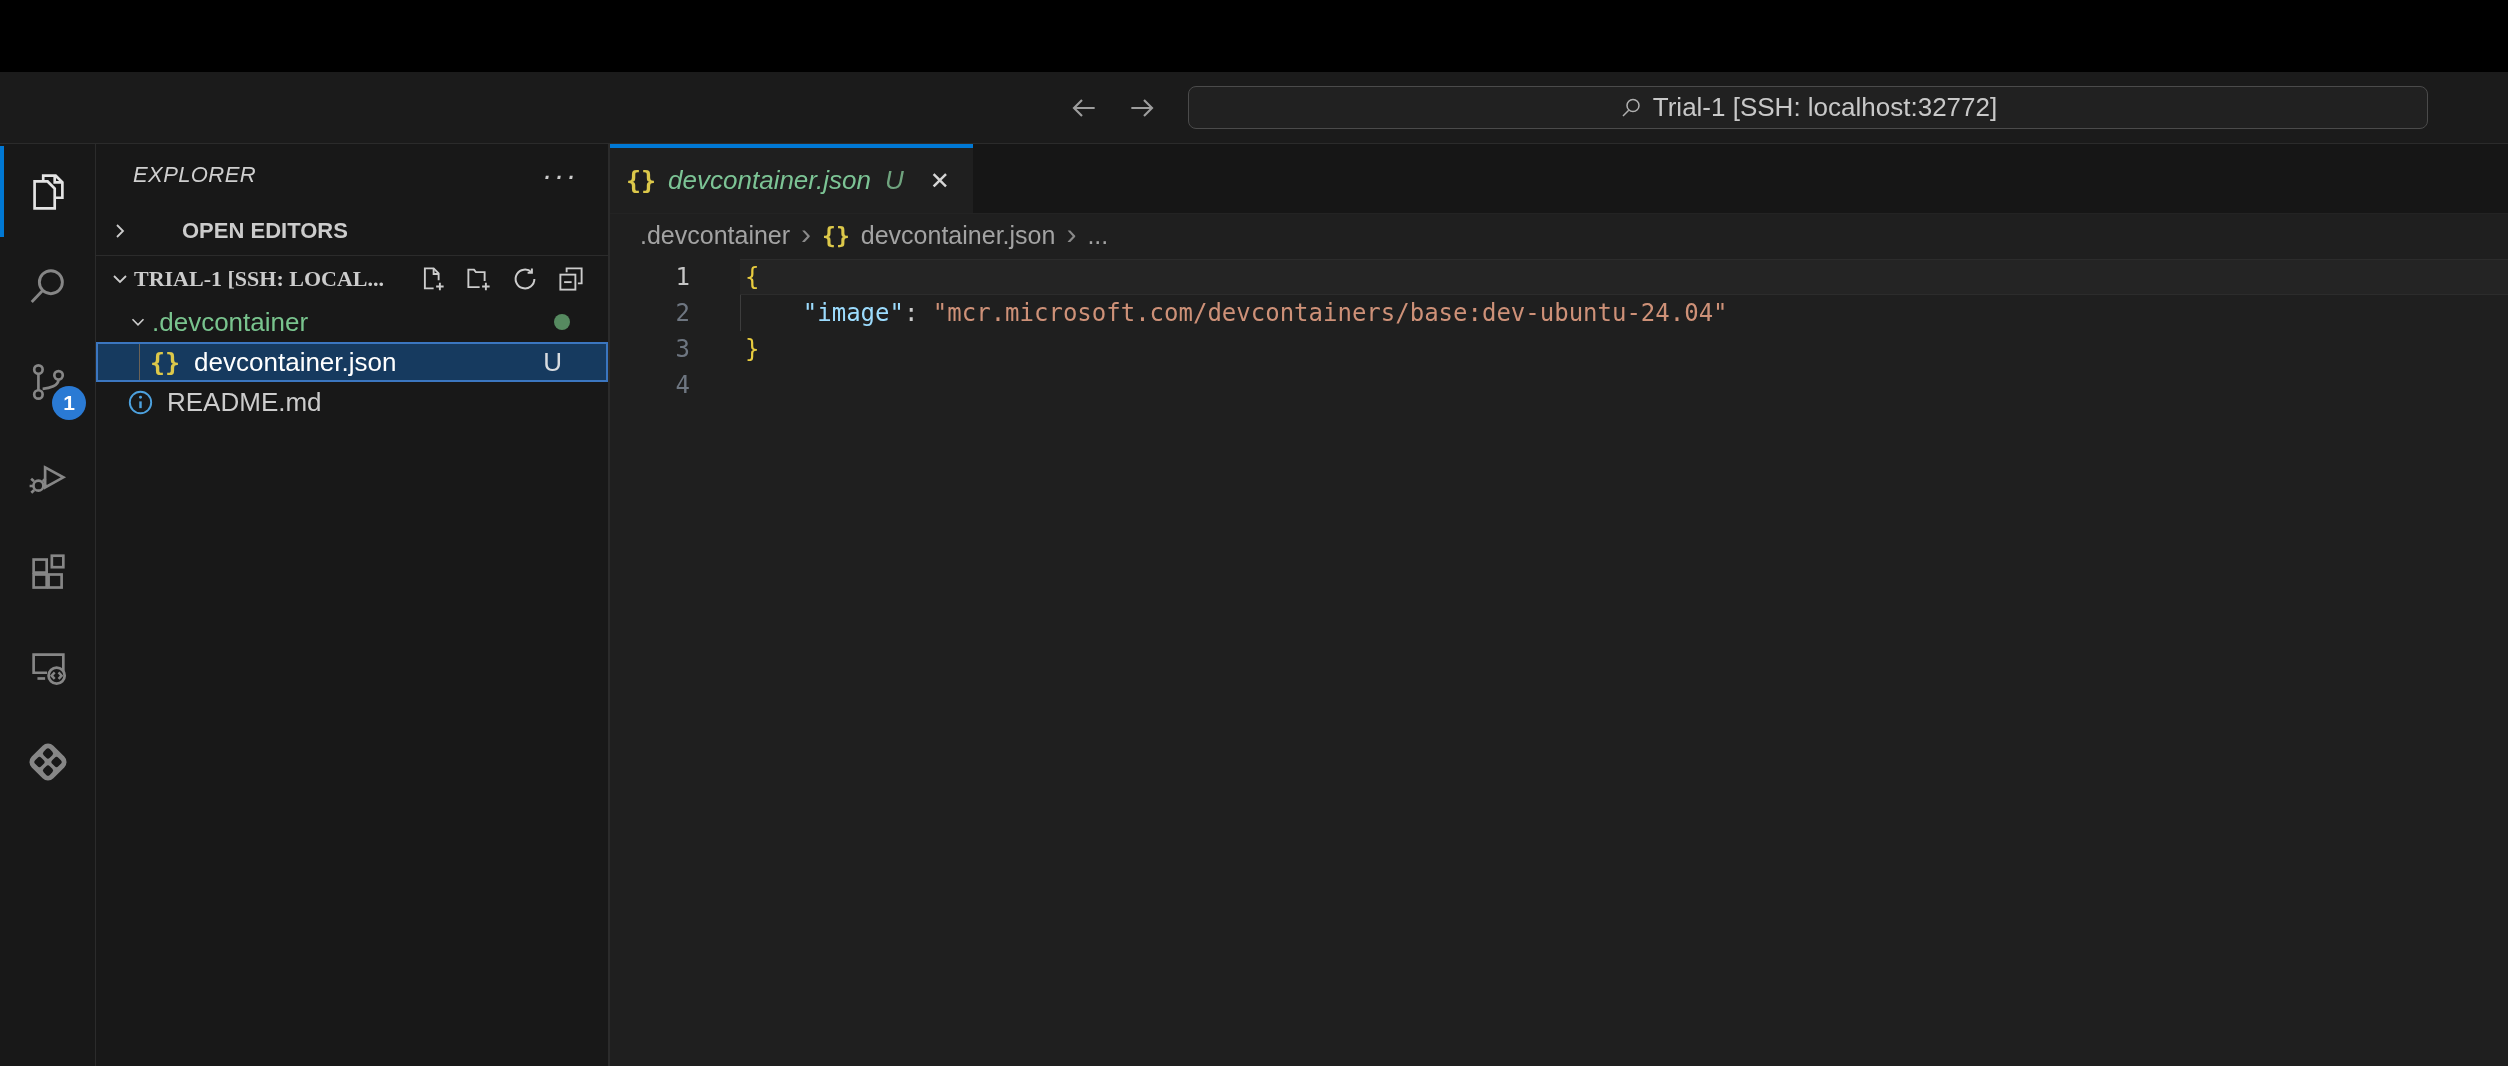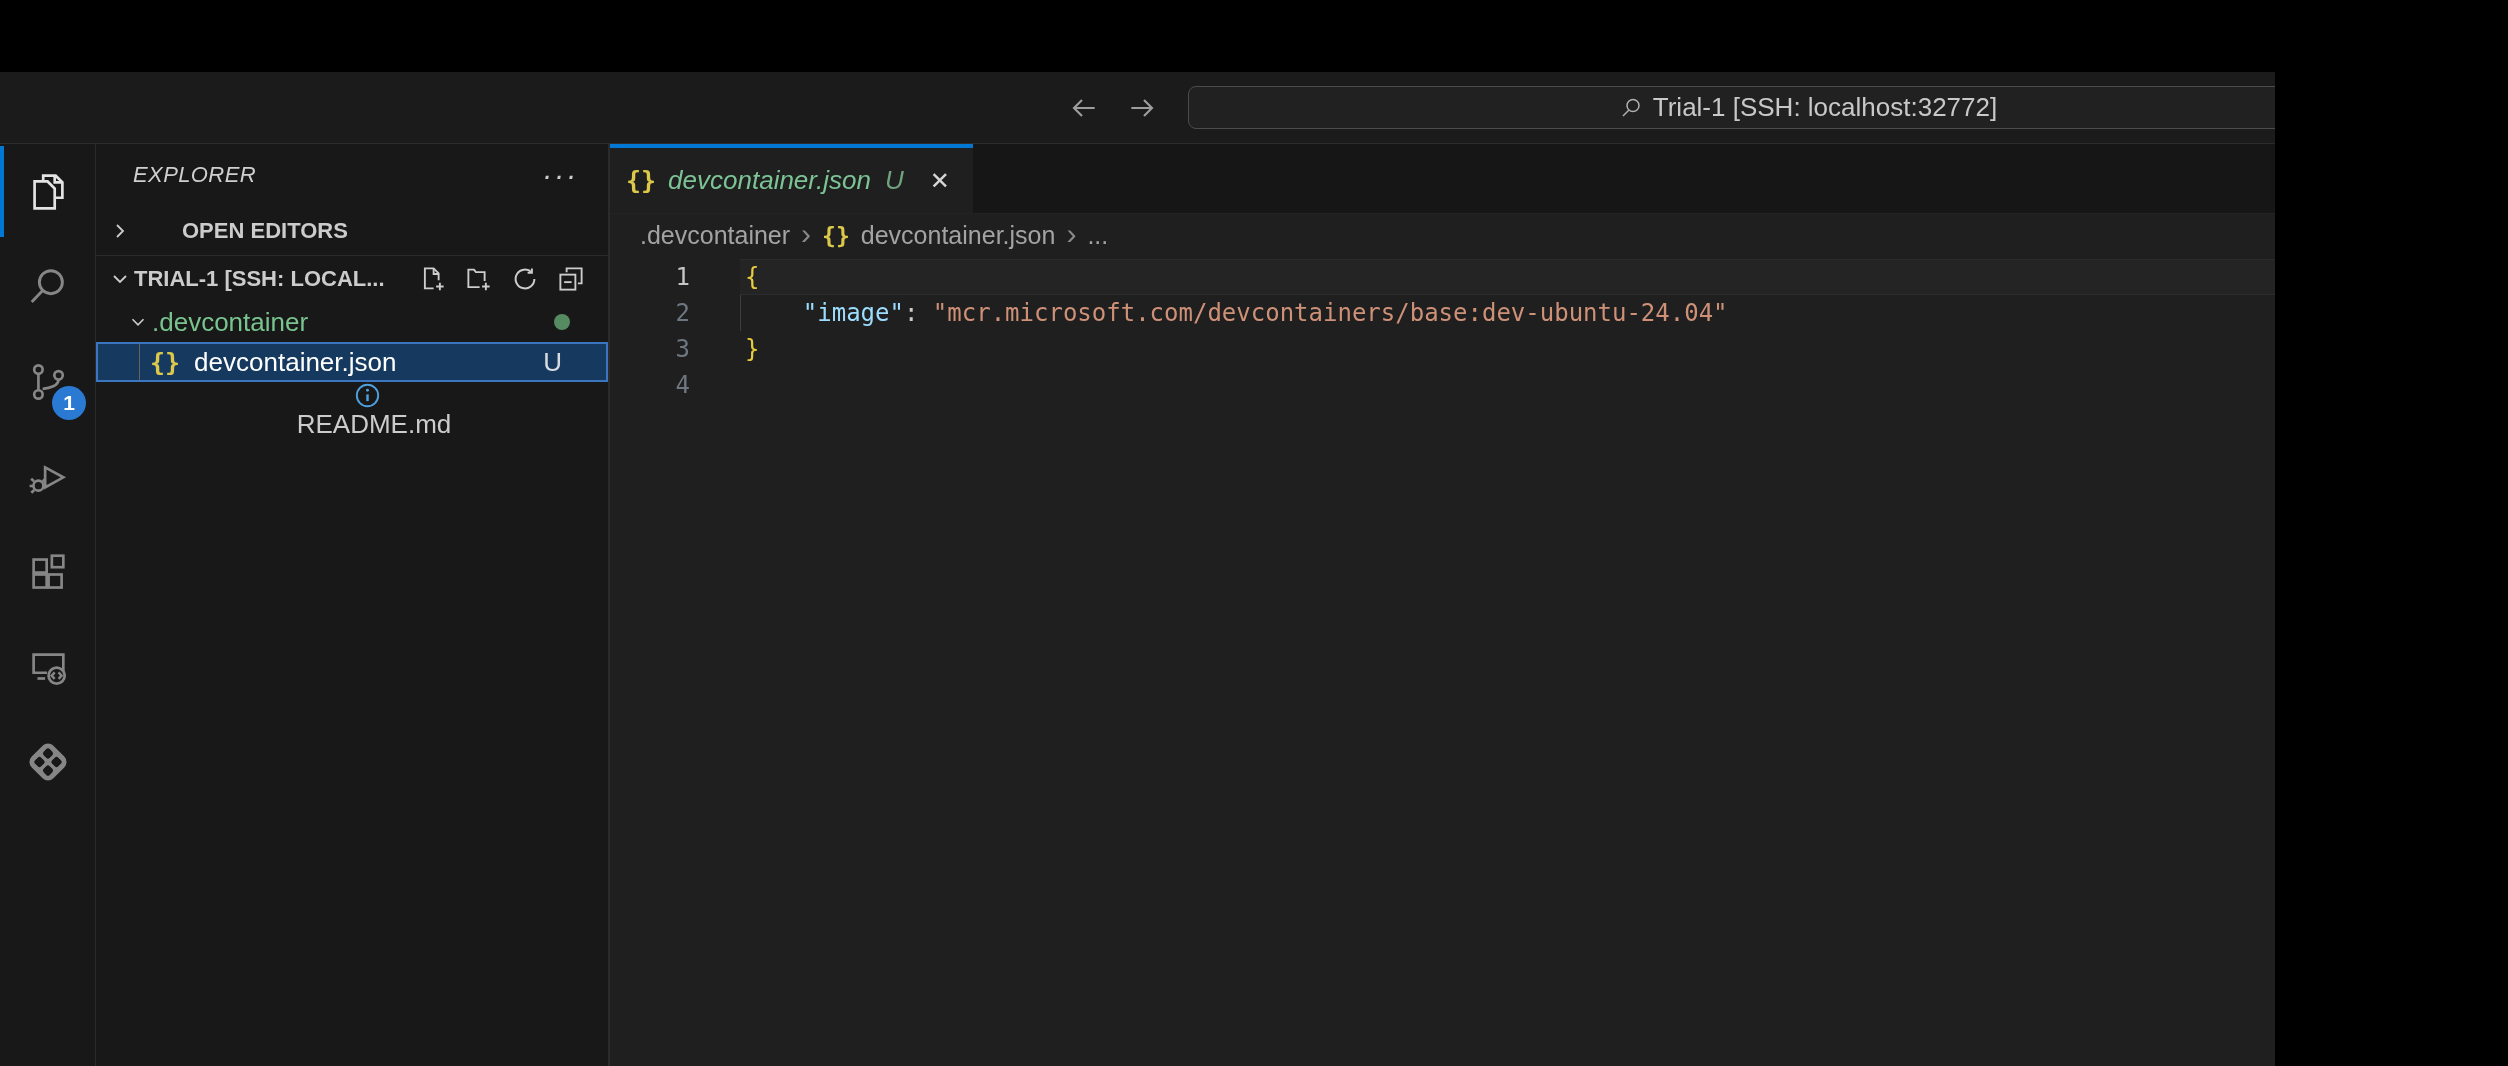--- a/index.html
+++ b/index.html
@@ -1,18 +1,18 @@
 <!DOCTYPE html>
 <html><head>
 <meta charset="utf-8">
 <style>
   * { margin:0; padding:0; box-sizing:border-box; }
   html,body { background:#000; }
   #app {
-    position:relative; width:2275px; height:1066px; overflow:hidden;
+    position:relative; width:2508px; height:1066px; overflow:hidden;
     background:#1f1f1f; font-family:"Liberation Sans", sans-serif; color:#cccccc;
     -webkit-font-smoothing:antialiased;
   }
   
   .menubar-strip { position:absolute; top:0; left:0; width:2508px; height:72px; background:#000; }
   .titlebar {
     position:absolute; top:72px; left:0; width:2508px; height:72px;
     background:#1b1b1b; border-bottom:1px solid #2b2b2b;
   }
   .nav-arrow { position:absolute; top:16px; width:44px; height:40px; display:flex; align-items:center; justify-content:center; color:#9d9d9d; }
@@ -38,38 +38,38 @@
     display:flex; align-items:center; justify-content:center;
   }
   
   .sidebar { width:514px; background:#181818; border-right:2px solid #2b2b2b; display:flex; flex-direction:column; font-size:26px; }
   .sb-title-row { height:62px; display:flex; align-items:center; padding:0 30px 0 37px;font-style:italic; }
   .sb-title { font-size:22px; color:#cfcfcf; letter-spacing:0.4px; }
   .sb-more { margin-left:auto; color:#cccccc; font-size:30px; letter-spacing:2px; line-height:10px; }
   .sb-row { display:flex; align-items:center; }
   .open-editors { height:50px; border-bottom:1px solid #2b2b2b; padding-left:10px;gap:48px; }
   .section-label { font-size:22px; font-weight:bold; color:#cccccc; white-space:nowrap; overflow:hidden; }
-  .section-header { height:46px; padding-left:10px; }
+  .section-header { height:46px; padding-left:10px;font-family:Liberation Serif, serif; }
   .section-actions { margin-left:auto; display:flex; gap:16px; padding-right:22px; color:#cccccc; }
   .section-actions svg { width:30px; height:30px; }
   .chev { display:flex; color:#cccccc; width:28px; justify-content:center; flex:none; }
   .tree-row { height:40px; color:#cccccc; }
   .row-folder { padding-left:28px; }
   .folder-label { color:#79c48e; }
   .folder-dot { margin-left:auto; margin-right:38px; width:16px; height:16px; border-radius:50%; background:#568a60; }
   .row-file-selected {
     position:relative; height:40px; background:#163a5f; border:2px solid #3b76c0;
     display:flex; align-items:center;
   }
   .tree-indent-guide { position:absolute; left:41px; top:0; bottom:0; width:1px; background:#6b6257; }
   .json-glyph { font-family:"DejaVu Sans Mono", monospace; font-weight:bold; color:#dcc84a; }
   .row-file-selected .json-glyph { margin-left:52px; font-size:25px; }
   .file-label { margin-left:14px; color:#ffffff; }
   .git-u { margin-left:auto; margin-right:44px; color:#d8dce0; }
-  .row-readme { padding-left:31px;flex-direction:column; }
+  .row-readme { padding-left:31px; }
   .info-ic { display:flex; color:#4da1de; flex:none; }
   .readme-label { margin-left:13px; color:#cccccc; }
   
   .editor { flex:1; display:flex; flex-direction:column; background:#1f1f1f; min-width:0; }
   .tabbar { height:70px; background:#161616; border-bottom:1px solid #232323; display:flex; }
   .tab {
     width:363px; height:69px; background:#1f1f1f; border-top:4px solid #0078d4;
     display:flex; align-items:center; padding:0 16px; gap:12px; font-size:26px;
   }
   .tab .json-glyph { font-size:25px; }

